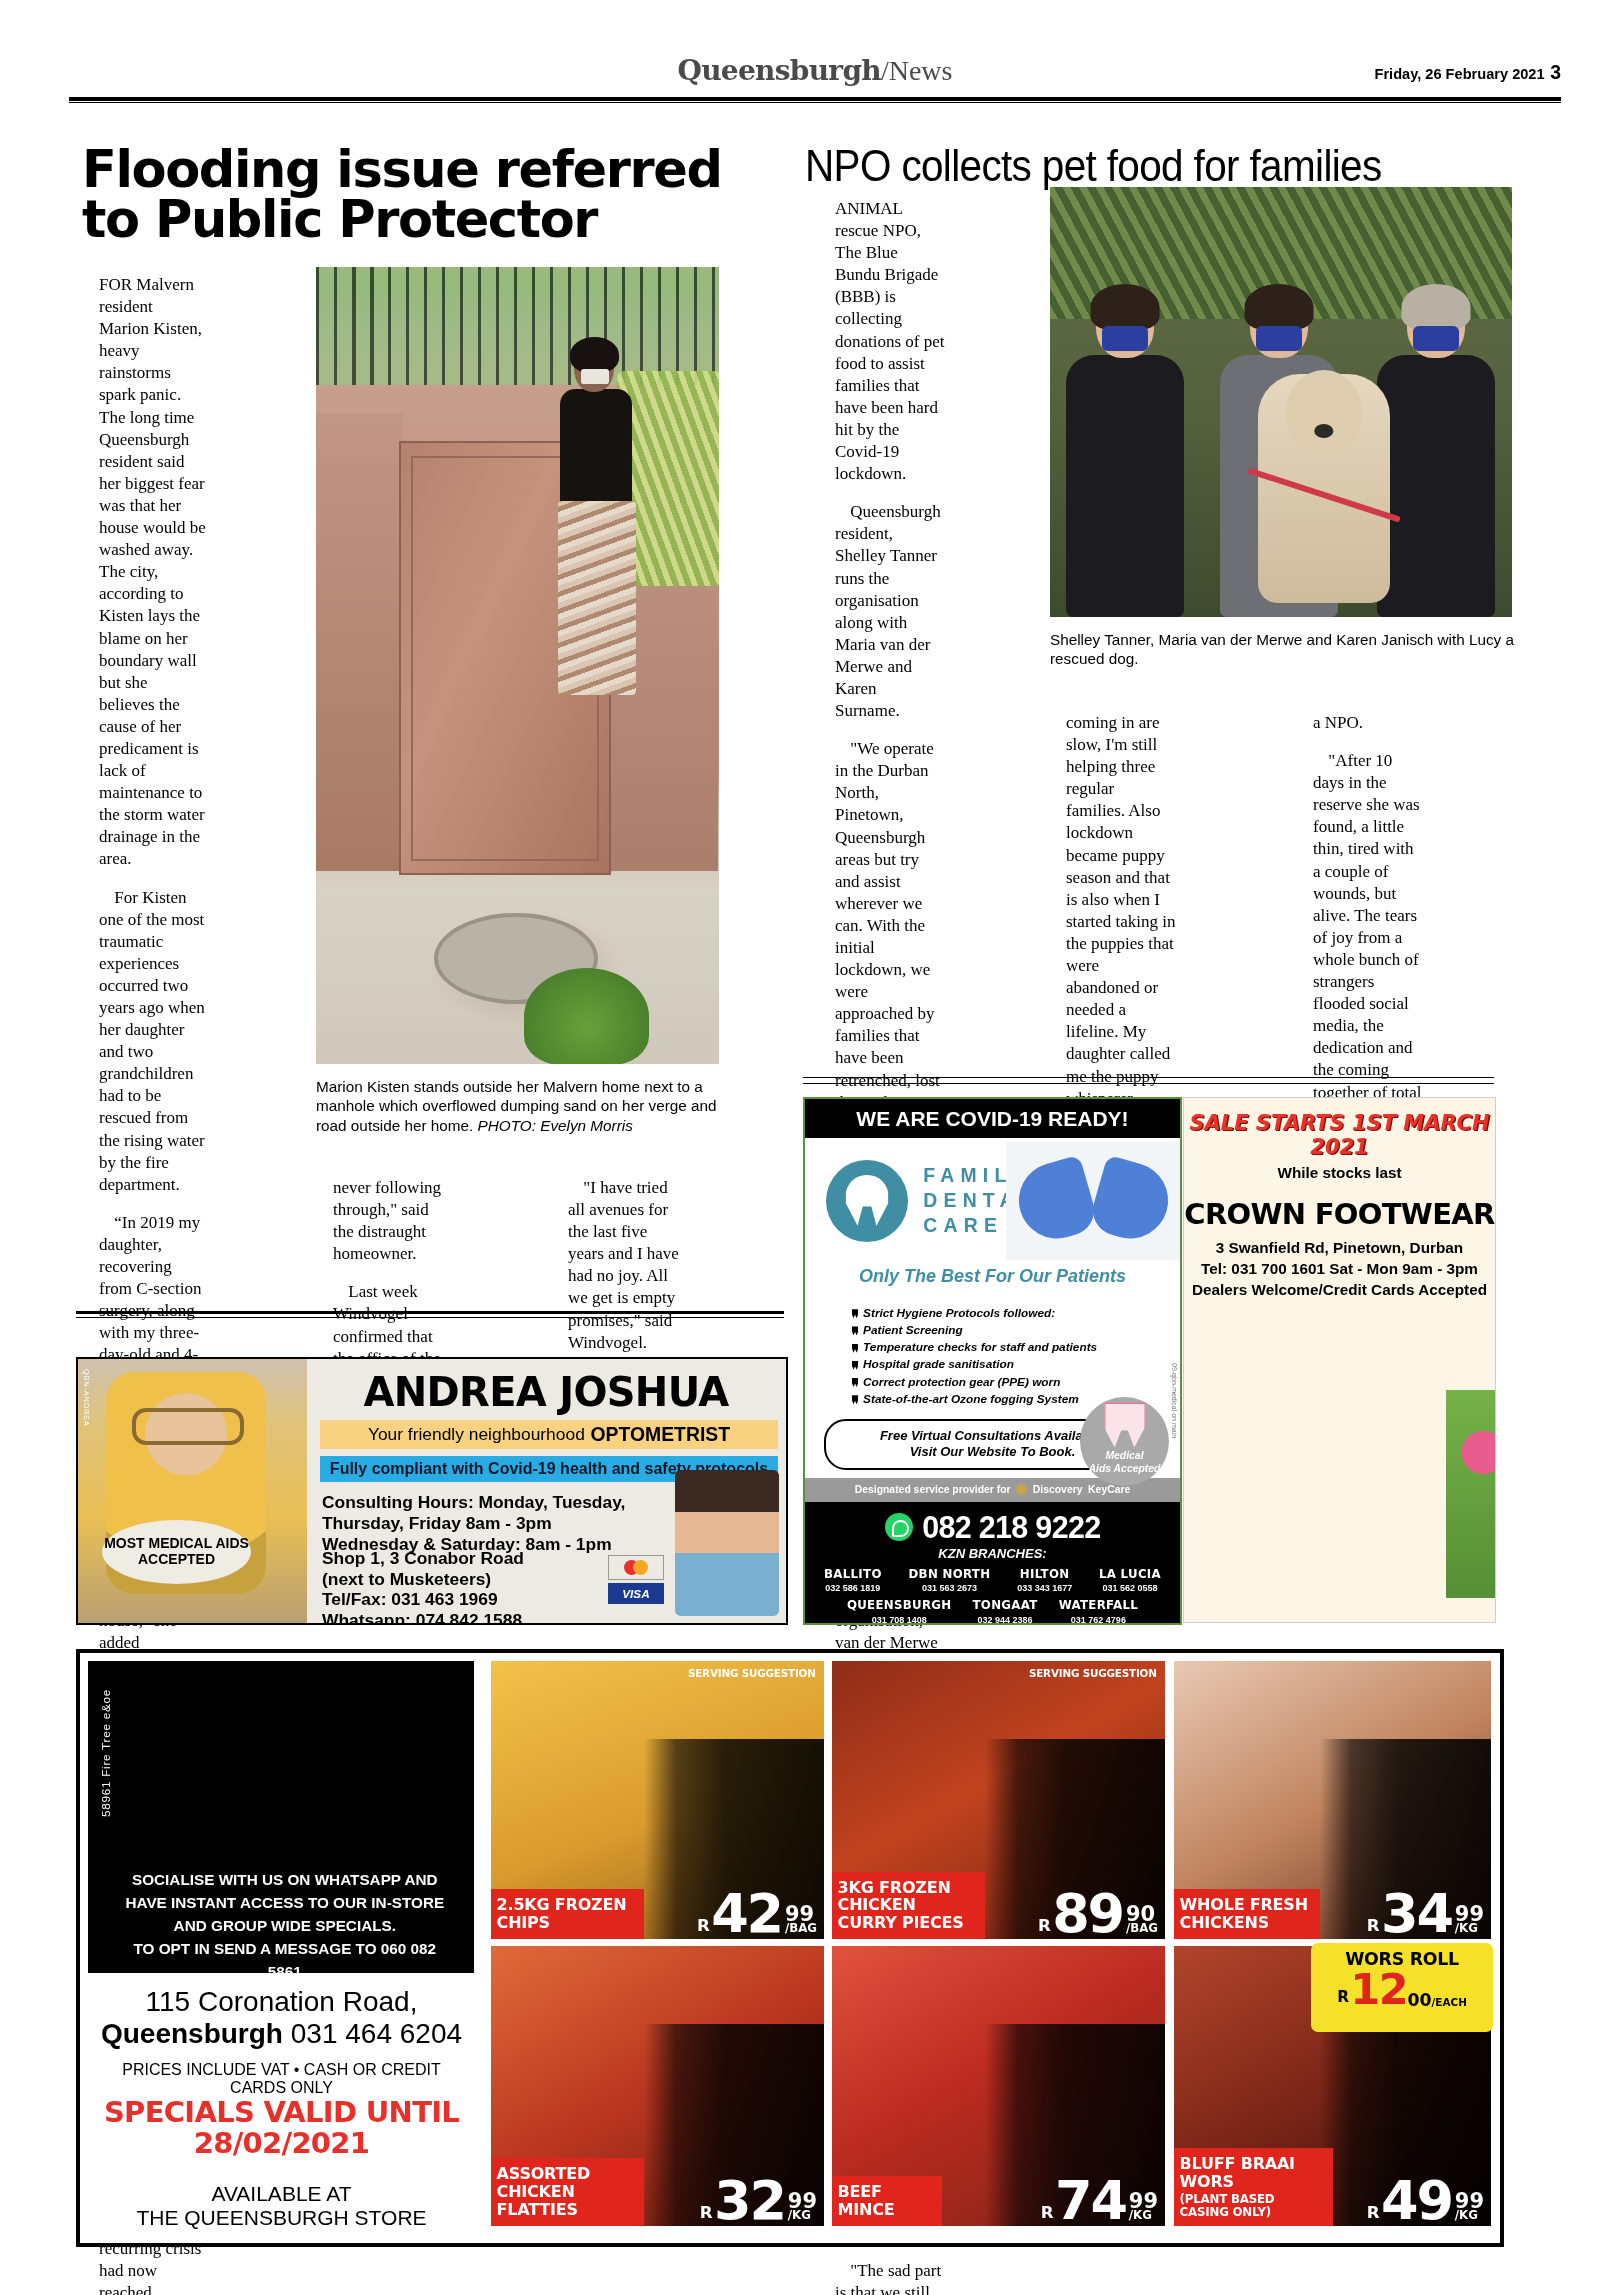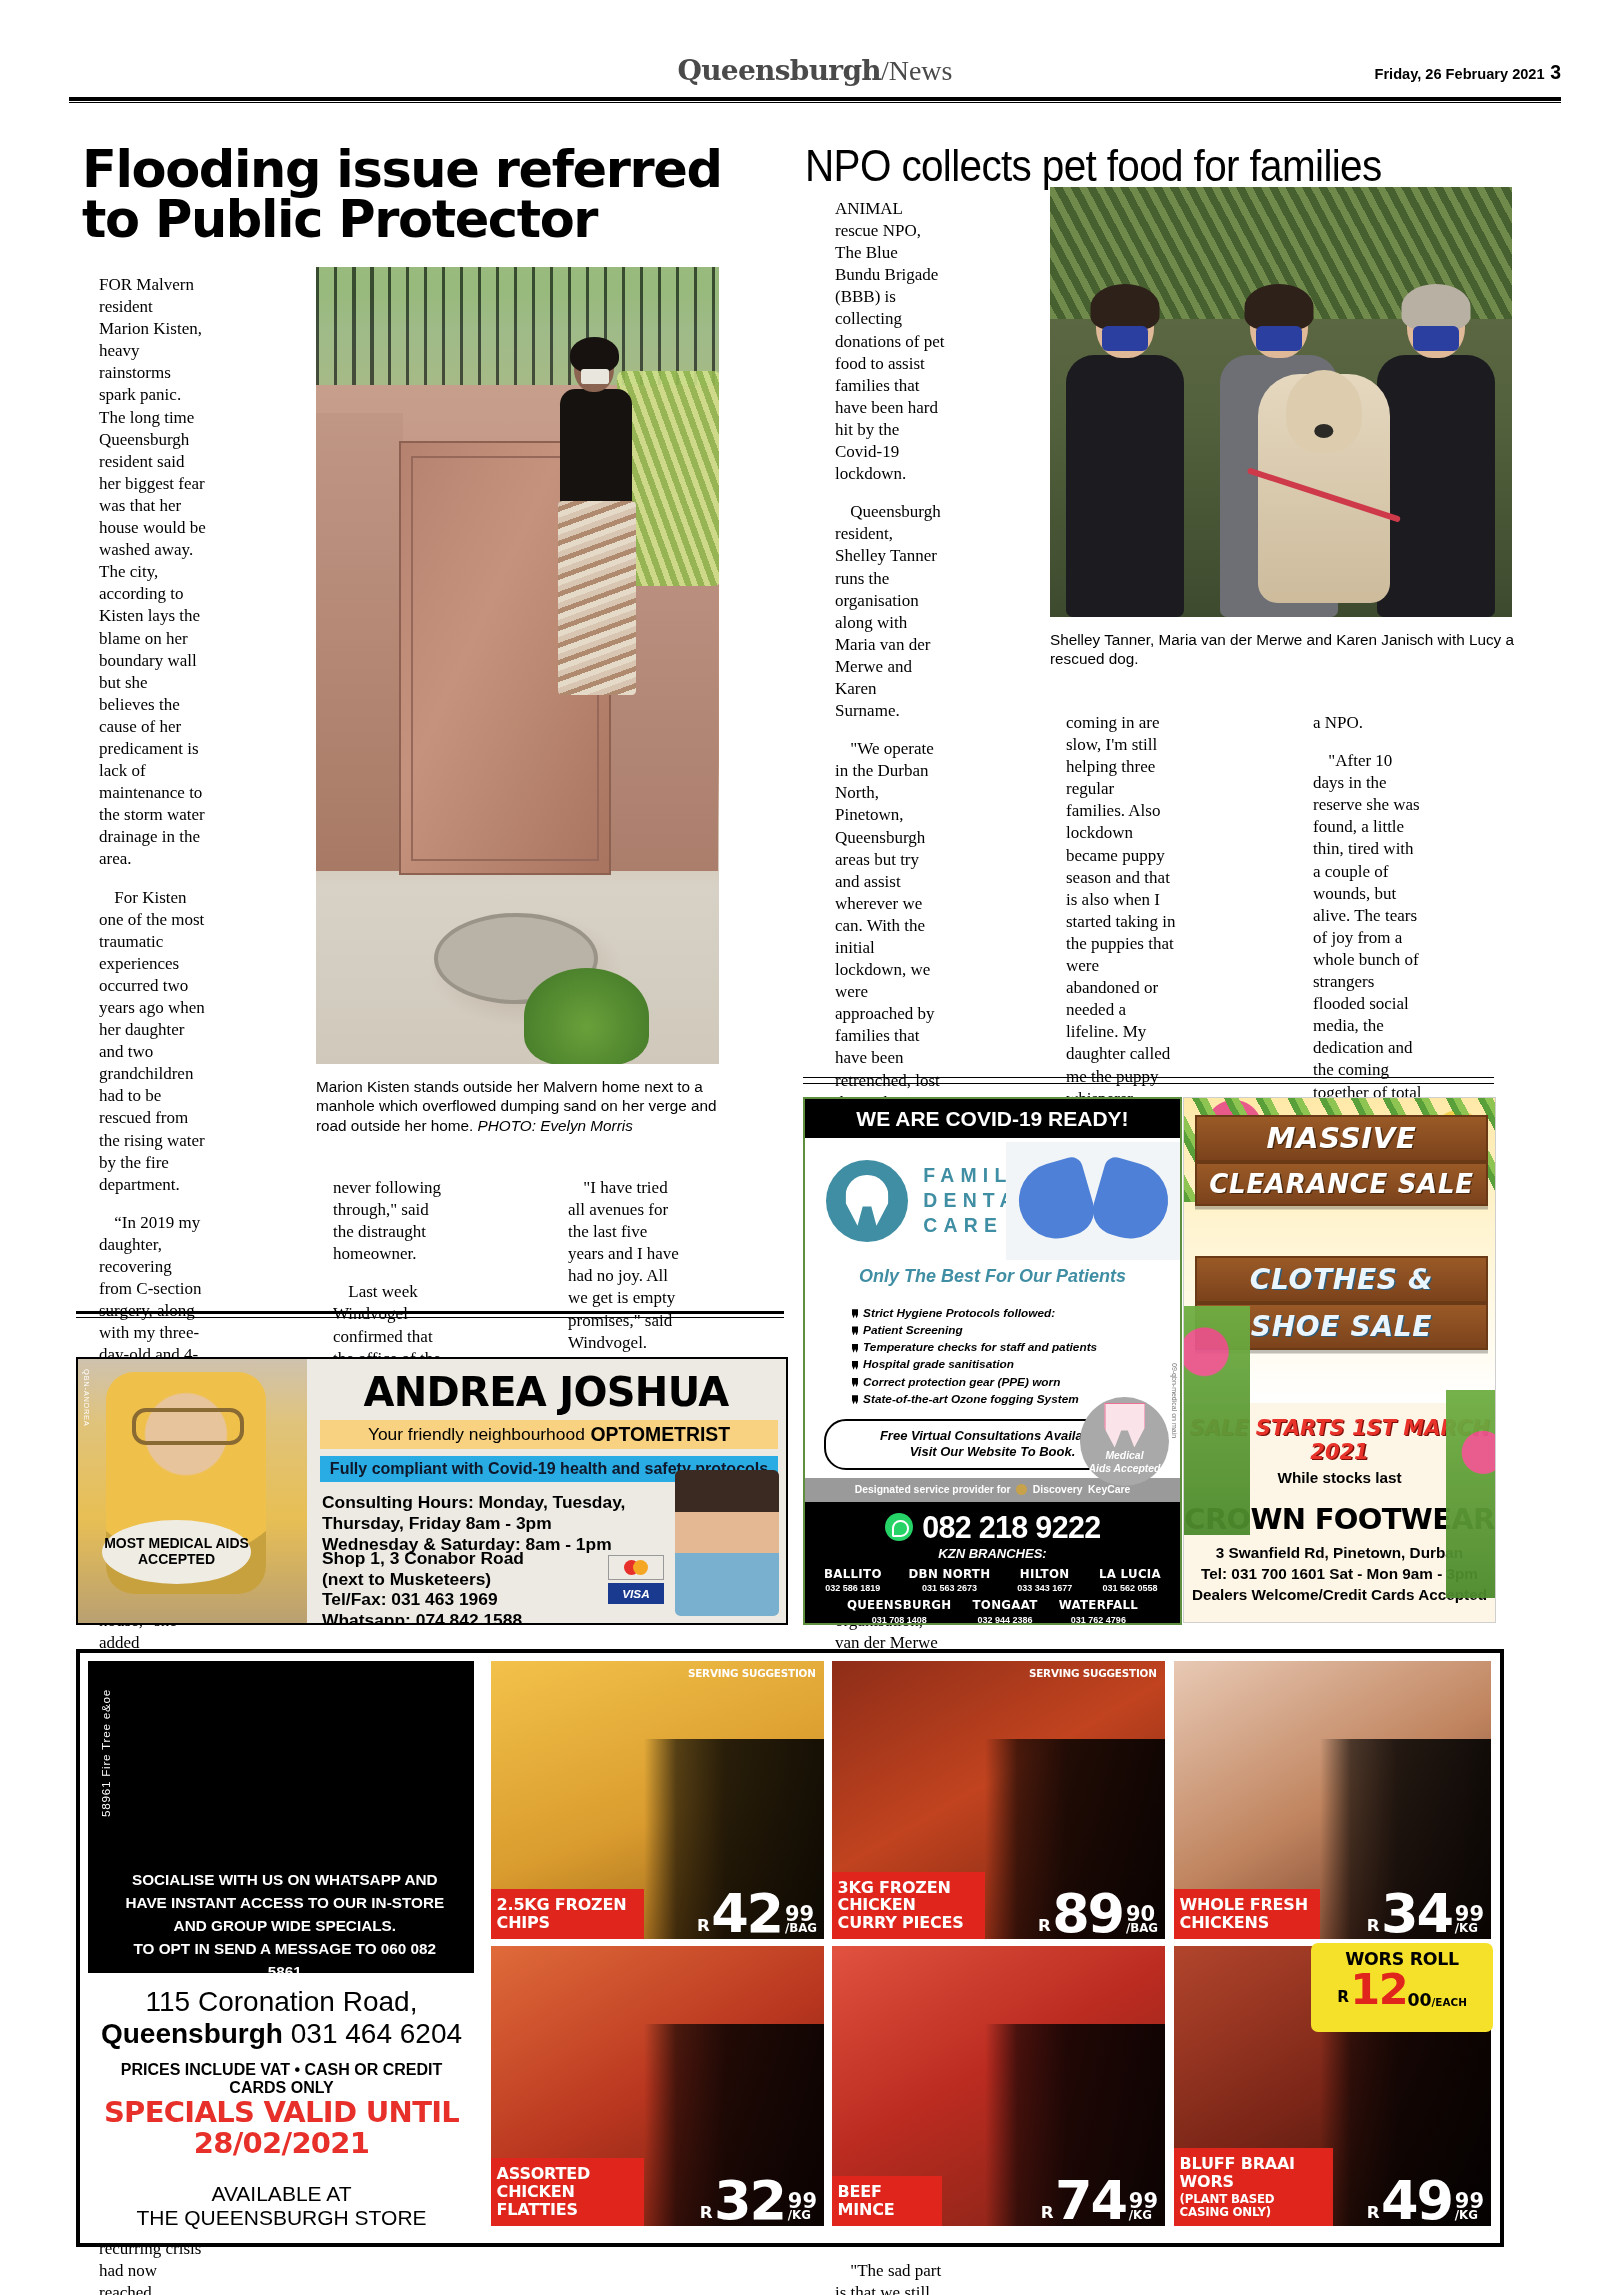--- a/index.html
+++ b/index.html
@@ -172,21 +172,21 @@
   #ad-bluff .blk{position:absolute;left:8.3px;top:8.3px;width:386px;height:312px;background:#000;}
   #ad-bluff .vcode{position:absolute;left:11px;top:28px;writing-mode:vertical-rl;transform:rotate(180deg);color:#fff;font-family:"Liberation Sans",sans-serif;font-size:11.8px;letter-spacing:0.7px;}
   #ad-bluff .logo{position:absolute;left:61px;top:25px;width:278px;height:174px;border:3.5px solid #d9b96a;border-radius:18px;background:#000;}
   #ad-bluff .logo .bl{position:absolute;left:0;right:0;top:28px;text-align:center;color:#fff;font-family:"DejaVu Serif",serif;font-weight:bold;font-size:50px;letter-spacing:1.4px;}
   #ad-bluff .logo .ms{position:absolute;left:23.6px;right:23.6px;bottom:15.3px;height:39px;background:#e03127;border:1.4px solid #d9b96a;color:#f2d68a;font-family:"DejaVu Serif",serif;font-weight:bold;font-size:23.6px;display:flex;align-items:center;justify-content:center;letter-spacing:0.7px;}
   #ad-bluff .logo .fam{position:absolute;left:50%;transform:translateX(-50%);top:-19.4px;width:44px;height:44px;border-radius:50%;background:#e03127;border:2.8px solid #fff;}
   #ad-bluff .logo .fam:after{content:"";position:absolute;left:8.3px;top:9.7px;width:26px;height:21px;background:repeating-linear-gradient(to right,#f2c66a 0 4.9px,transparent 4.9px 8.3px);}
   #ad-bluff .socmsg{position:absolute;left:28px;right:21px;top:208px;text-align:center;color:#fff;font-family:"Liberation Sans",sans-serif;font-weight:bold;font-size:15.3px;line-height:1.5;}
   #ad-bluff .addr{position:absolute;left:16.7px;right:16.7px;top:333px;text-align:center;font-family:"Liberation Sans",sans-serif;font-size:28px;line-height:1.16;}
   #ad-bluff .addr b{font-weight:bold;}
-  #ad-bluff .vat{position:absolute;left:16.7px;right:16.7px;top:408px;text-align:center;font-family:"Liberation Sans",sans-serif;font-weight:bold;font-size:16px;}
+  #ad-bluff .vat{position:absolute;left:16.7px;right:16.7px;top:408px;text-align:center;font-family:"Liberation Sans",sans-serif;font-weight:normal;font-size:16px;}
   #ad-bluff .valid{position:absolute;left:16.7px;right:16.7px;top:444px;text-align:center;color:#e8302a;font-family:"DejaVu Sans",sans-serif;font-weight:bold;font-size:29px;line-height:1.08;letter-spacing:-0.7px;}
   #ad-bluff .avail{position:absolute;left:16.7px;right:16.7px;top:529px;text-align:center;font-family:"Liberation Sans",sans-serif;font-size:21px;line-height:1.14;}
 
   .tile{position:absolute;overflow:hidden;background:#3a1d14;}
   .tile .namebox{position:absolute;left:0;bottom:0;width:46%;background:#e0251c;color:#fff;
     font-family:"DejaVu Sans",sans-serif;font-weight:bold;font-size:16px;line-height:1.12;padding:7px 5.6px;box-sizing:border-box;letter-spacing:-0.2px;}
   .tile .namebox .sub{font-size:11.8px;display:block;margin-top:1.4px;}
   .tile .pricebox{position:absolute;right:0;bottom:0;width:54%;height:72%;
     background:linear-gradient(90deg,rgba(0,0,0,0) 0%,rgba(0,0,0,.62) 18%,rgba(0,0,0,.82) 45%,rgba(0,0,0,.9) 100%);}
   .tile .serv{position:absolute;right:8.3px;top:5.6px;color:#fff;font-family:"DejaVu Sans",sans-serif;font-weight:bold;font-size:10.4px;letter-spacing:-0.2px;}
@@ -408,36 +408,20 @@
             <div class="bn">WATERFALL</div>
             <div class="bp">031 762 4796</div>
           </div>
       </div>
     </div>
 
     <div class="vcode2">09-qbn-medical on main</div>
   </div>
 
   <div id="ad-crown">
-    <div class="top">
-      <div class="leafs"></div>
-      <div class="plank p1">
-          <span>MASSIVE</span>
-        </div>
-      <div class="plank p2">
-          <span>CLEARANCE SALE</span>
-        </div>
-      <div class="plank p3">
-          <span>CLOTHES &amp;</span>
-        </div>
-      <div class="plank p4">
-          <span>SHOE SALE</span>
-        </div>
-      <div class="flowerL"></div>
-    </div>
     <div class="sale-start">SALE STARTS 1ST MARCH 2021</div>
     <div class="stocks">While stocks last</div>
     <div class="cf">CROWN FOOTWEAR</div>
     <div class="cfaddr">
       <div>3 Swanfield Rd, Pinetown, Durban</div>
       <div>Tel: 031 700 1601   Sat - Mon 9am - 3pm</div>
       <div>Dealers Welcome/Credit Cards Accepted</div>
     </div>
     <div class="flowerR"></div>
   </div>

